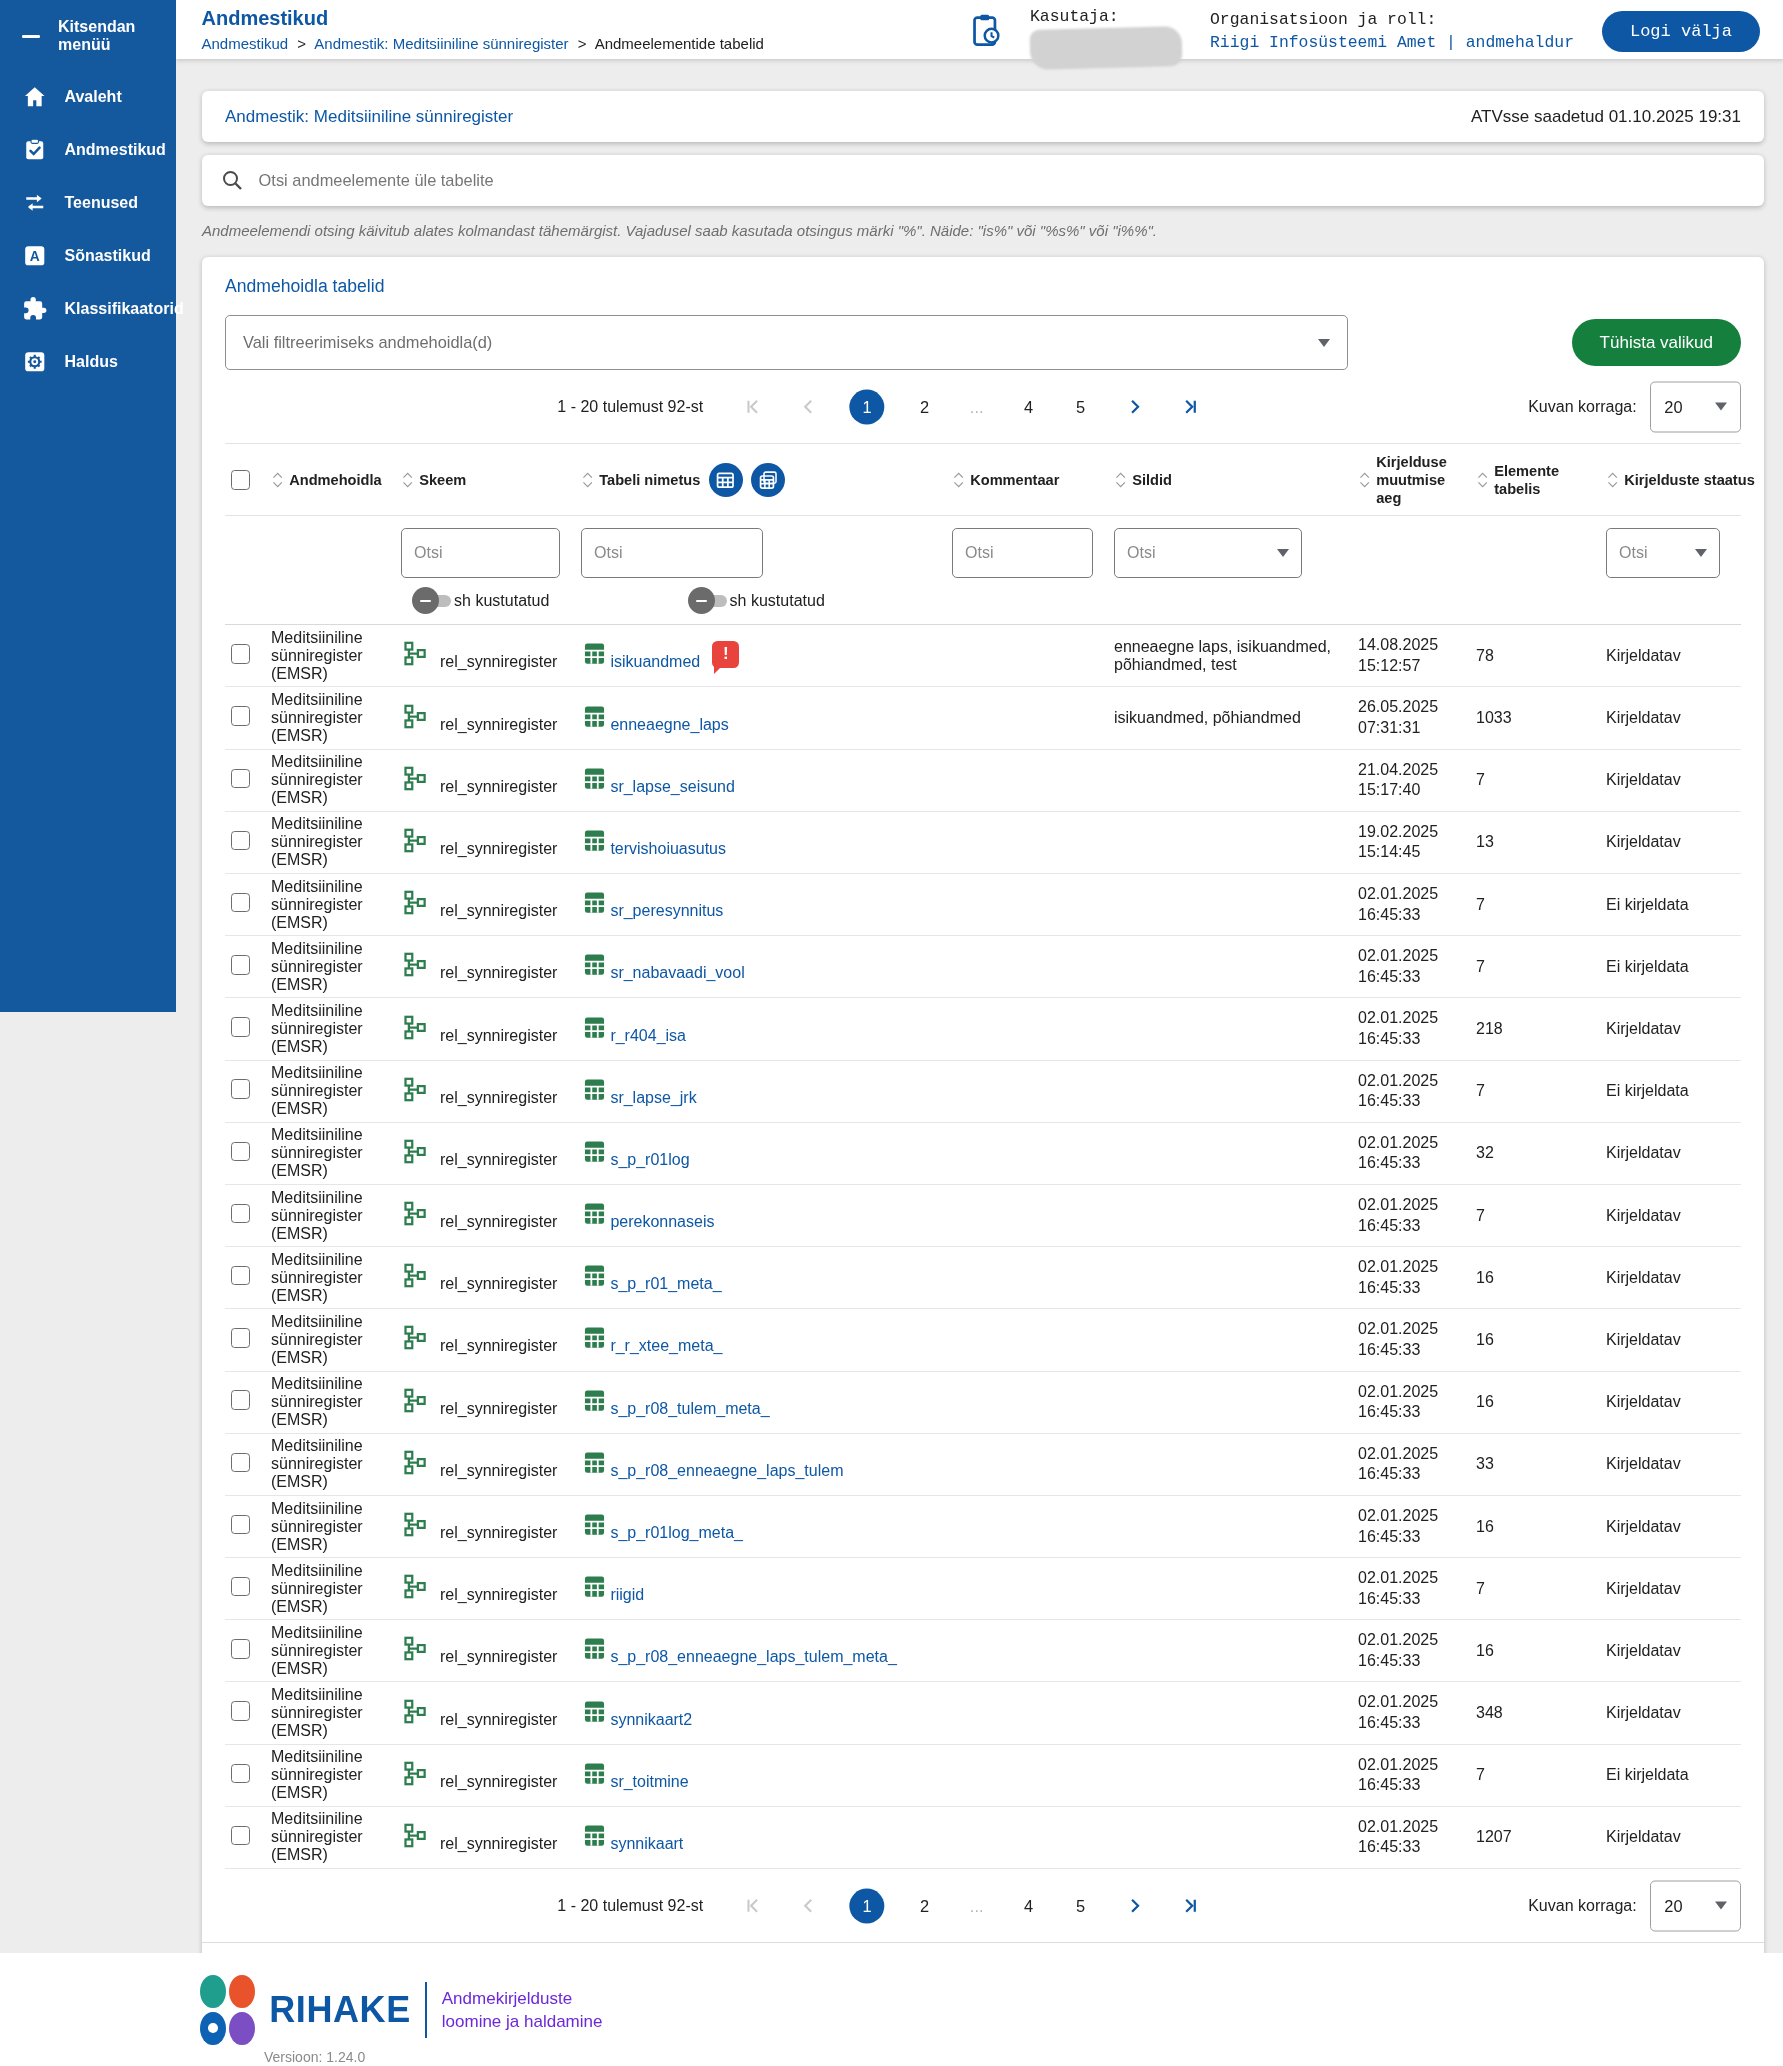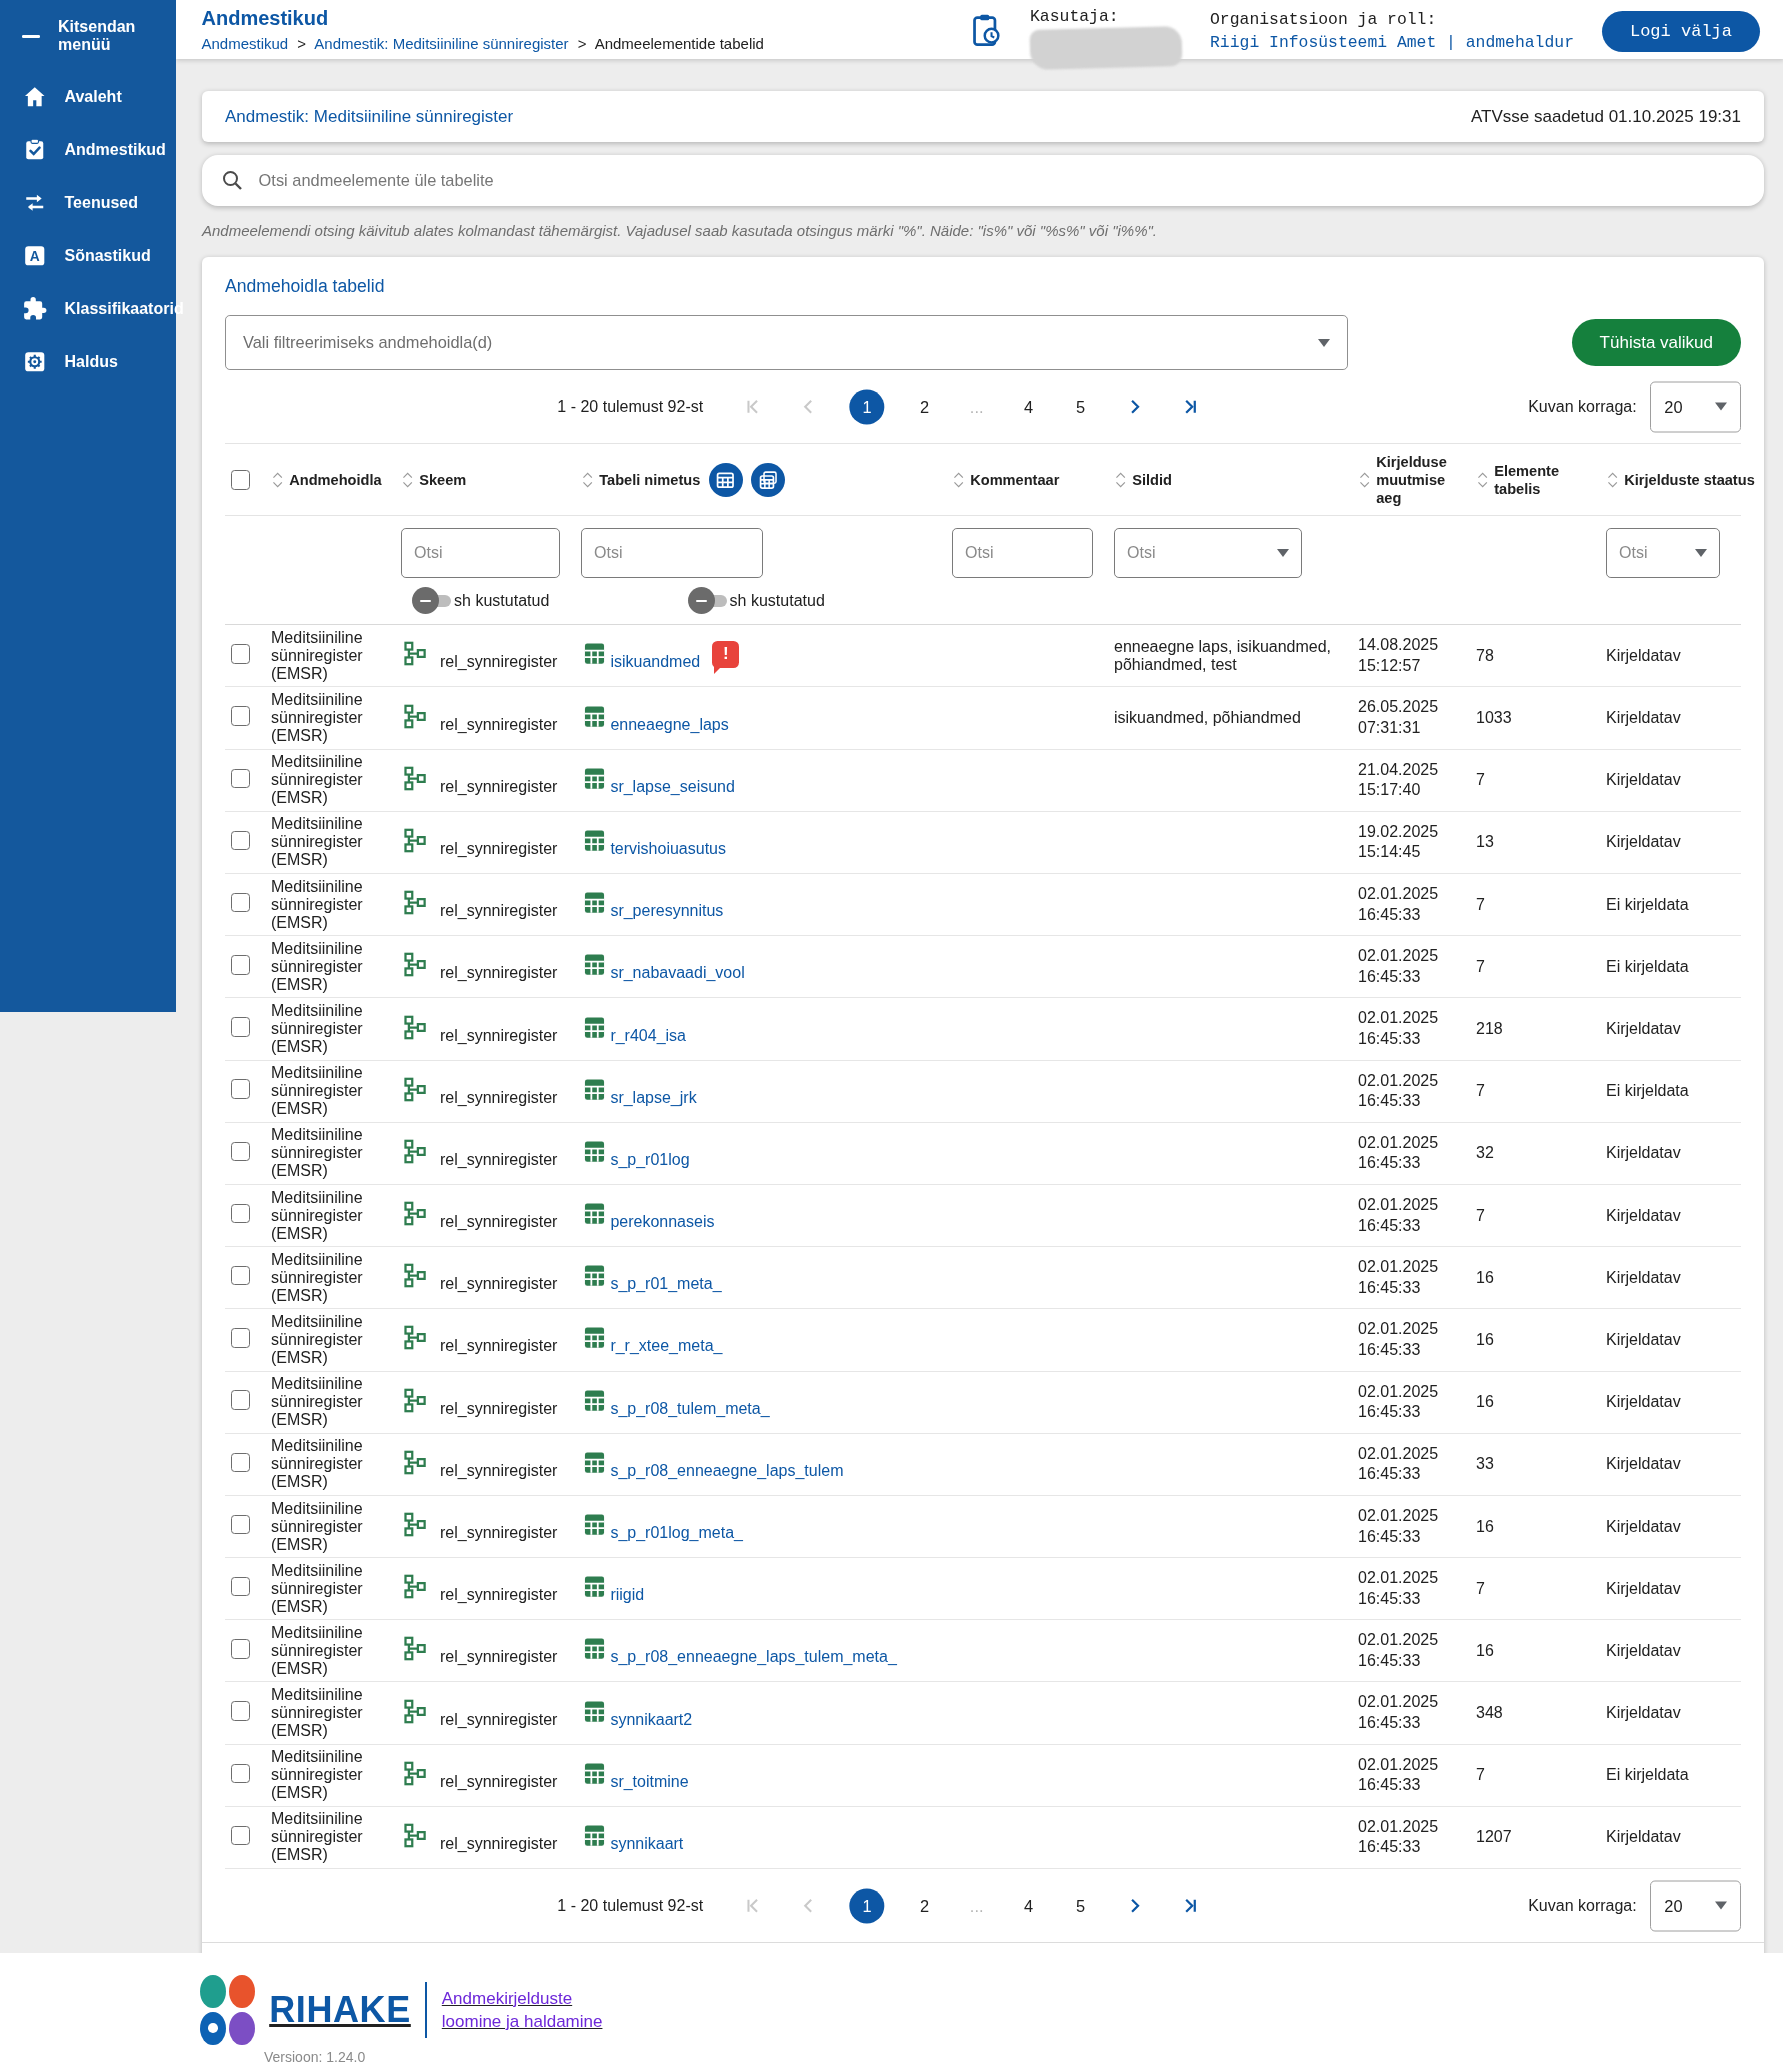--- a/index.html
+++ b/index.html
@@ -28,21 +28,21 @@
   .scribble { width:152px; height:40px; margin-top:1.2px; background:#d2d2d2; border-radius:9.7px 17px 12px 18px; filter:blur(1.2px); transform:rotate(-1.5deg); }
   .org-block { font-size:16.4px; line-height:22.4px; }
   .org-link { color:#0d57a5; cursor:pointer; }
   .logout-btn { background:#0d57a5; color:#fff; border:none; border-radius:606px; height:41px; padding:0 28px; font-size:17px; font-family:inherit; cursor:pointer; }
 
   
   .card { position:absolute; left:202px; width:1562px; background:#fff; border-radius:6px; box-shadow:0 1.2px 4.9px rgba(0,0,0,.22); }
   .card-dataset { top:91px; height:51px; display:flex; align-items:center; justify-content:space-between; padding:0 23px; }
   .dataset-title { color:#0d57a5; font-size:17px; cursor:pointer; }
   .dataset-sent { font-size:17px; }
-  .card-search { top:155px; height:51px; display:flex; align-items:center; gap:14.6px; padding:0 18px;border-radius:16px; }
+  .card-search { top:155px; height:51px; display:flex; align-items:center; gap:14.6px; padding:0 18px; }
   .search-ic svg { width:24px; height:24px; }
   .search-input { border:none; outline:none; flex:1; font-size:16.4px; font-family:inherit; color:#212121; }
   .search-input::placeholder { color:#767676; }
   .hint { position:absolute; left:202px; top:222px; font-size:15px; font-style:italic; color:#6e6e6e; }
 
   .card-tables { top:257px; padding:0 23px 18px; }
   .section-heading { padding-top:19.4px; color:#0d57a5; font-size:17.6px; }
   .filter-bar { margin-top:18px; display:flex; justify-content:space-between; align-items:center; }
   .store-select { width:1123px; height:55px; border:1.2px solid #8f8f8f; border-radius:4.9px; display:flex; align-items:center; justify-content:space-between; padding:0 17px; color:#6e6e6e; font-size:16.4px; cursor:pointer;gap:26px; }
   .caret { width:0; height:0; border-left:6.7px solid transparent; border-right:6.7px solid transparent; border-top:8px solid #5f6368; }
@@ -99,21 +99,21 @@
   .actions-row { display:flex; align-items:center; justify-content:space-between; padding-top:17px; }
   .btn { height:47px; border-radius:606px; font-size:17px; font-family:inherit; display:flex; align-items:center; gap:12px; padding:0 28px; border:none; cursor:pointer; }
   .btn-outline { background:#fff; border:1.8px solid #52616f; color:#1f2d3d; }
   .btn-primary { background:#0d57a5; color:#fff; }
   .btn-disabled { background:#e2e2e2; color:#8e8e8e; cursor:default; }
   .btn svg { width:20.6px; height:20.6px; }
   .actions-right { display:flex; gap:18px; }
 
   
   .footer { position:absolute; left:0; top:1953px; width:1784px; height:113px; background:#fff; }
-  .logo-block { position:absolute; left:200px; top:22px; display:flex; align-items:center; gap:14.6px;text-decoration:underline; }
+  .logo-block { position:absolute; left:200px; top:22px; display:flex; align-items:center; gap:14.6px; }
   .dots { display:grid; grid-template-columns:25.5px 25.5px; grid-template-rows:33px 33px; gap:3.6px; }
   .dot { width:25.5px; height:33px; border-radius:50%; }
   .dot-teal { background:#1f9e8e; }
   .dot-orange { background:#e8532c; }
   .dot-donut { background:#0d62b4; position:relative; }
   .dot-donut::after { content:""; position:absolute; left:8px; top:11.5px; width:9.7px; height:9.7px; border-radius:50%; background:#fff; }
   .dot-purple { background:#7c4ec4; }
   .brand { font-size:36px; font-weight:bold; color:#0d57a5; letter-spacing:0.6px; }
   .brand-bar { width:1.8px; height:56px; background:#0d57a5; }
   .tagline { color:#6d28d9; font-size:17px; line-height:23px; }

